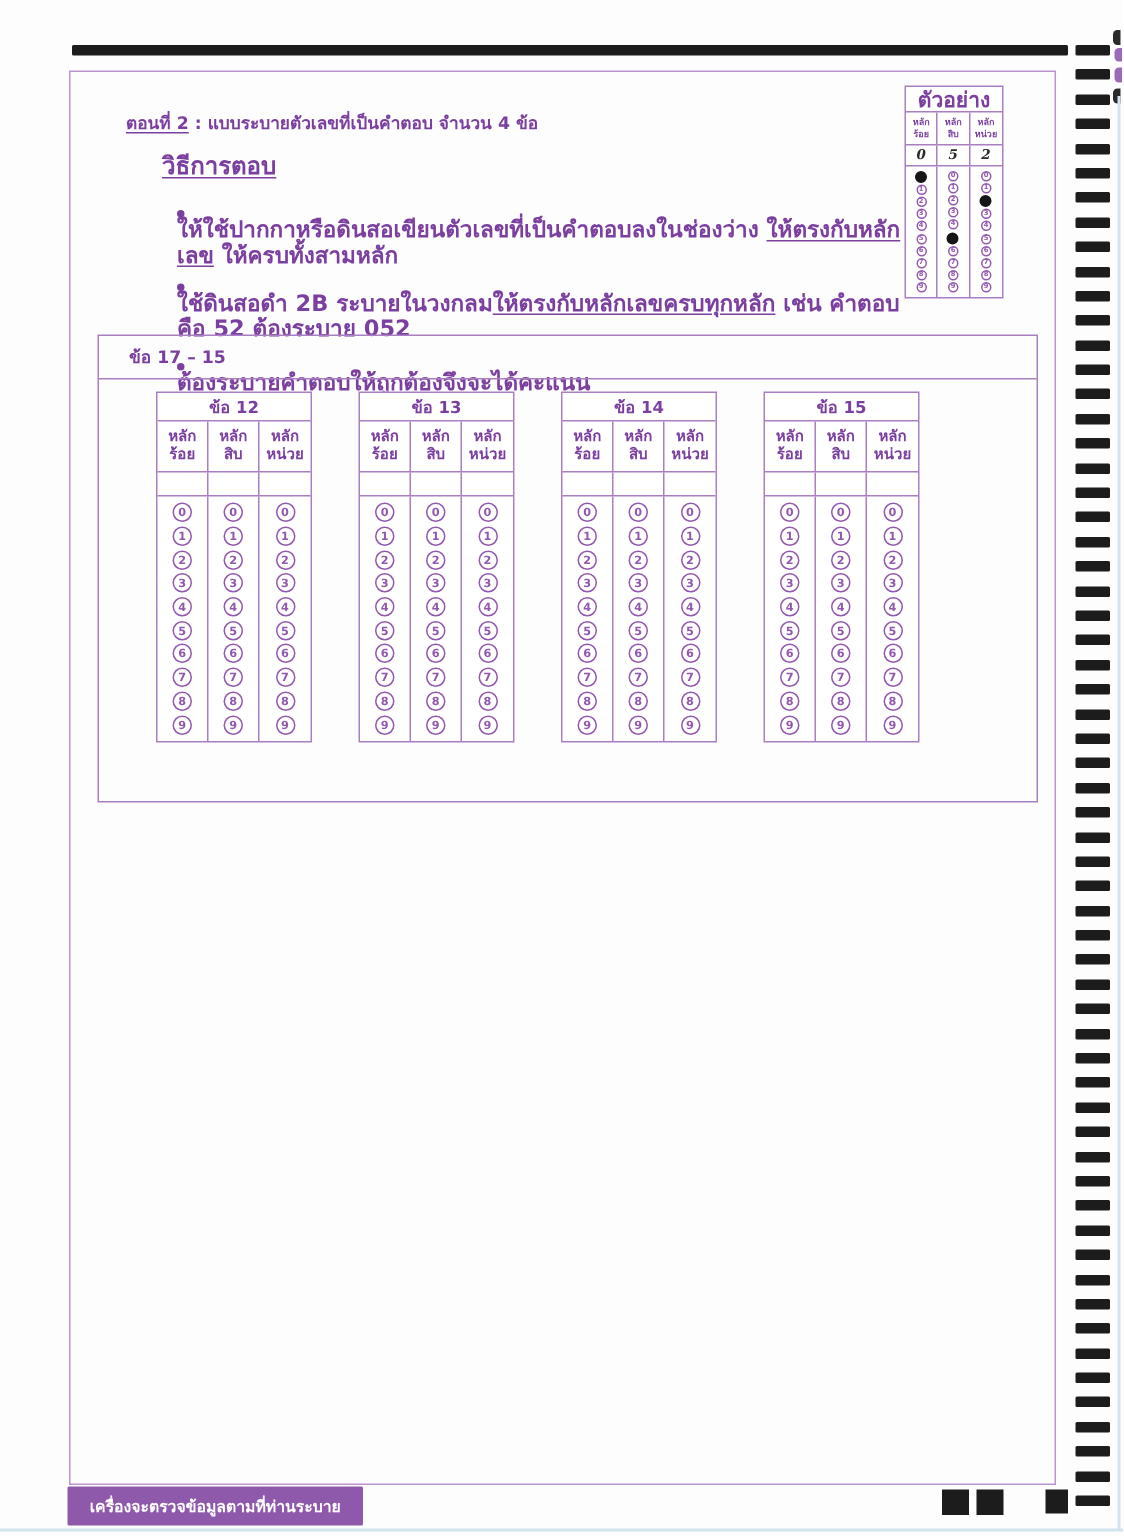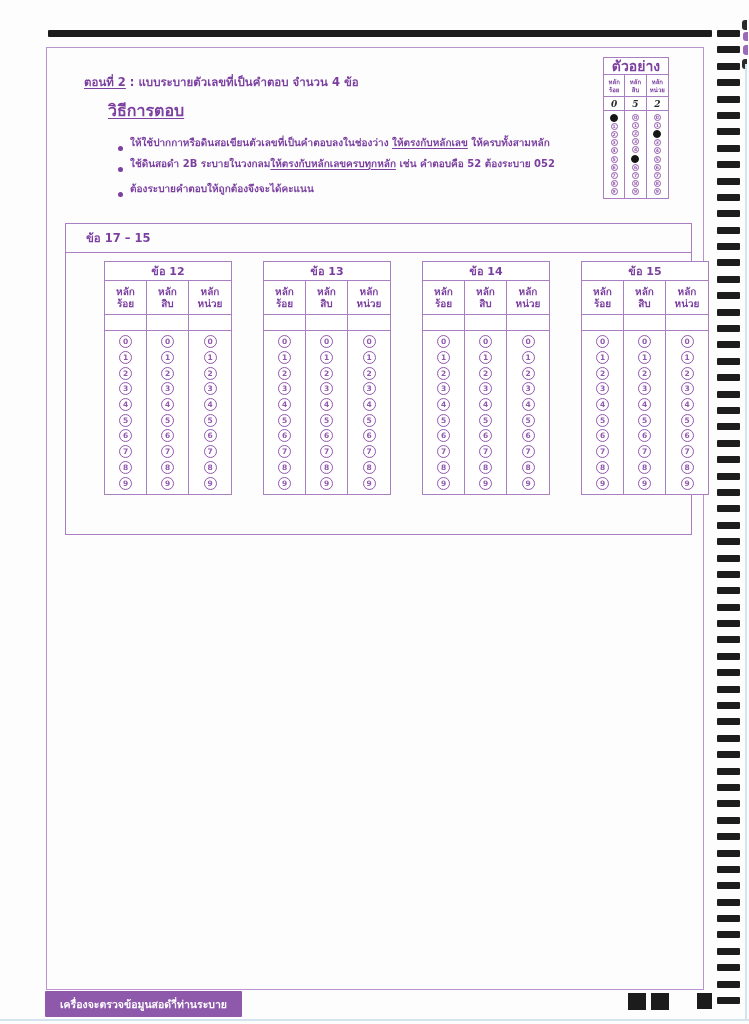--- a/index.html
+++ b/index.html
@@ -8,21 +8,21 @@
   
   .topbar{position:absolute;left:48px;top:30px;width:664px;height:7px;background:var(--ink,#1c1c1c);border-radius:1px;}
   
   .formborder{position:absolute;left:46px;top:47px;width:656px;height:941px;border:1.5px solid #bb94cd;}
   
   .instr{position:absolute;left:84px;top:74px;width:525px;color:var(--purple,#7B3FA0);}
   .instr-heading{font-weight:bold;font-size:11.5px;line-height:16px;}
   .seg-u{text-decoration:underline;text-underline-offset:2px;}
   .method{margin:8px 0 7px 24px;font-weight:bold;font-size:16px;text-decoration:underline;text-underline-offset:2px;display:inline-block;}
   .bullets{margin-top:0;}
-  .bullet-row{display:flex;align-items:flex-end;margin:4px 0 0 34px;font-weight:bold;font-size:10px;line-height:17px;}
+  .bullet-row{display:flex;align-items:flex-start;margin:4px 0 0 34px;font-weight:bold;font-size:15px;line-height:17px;flex-direction:column;}
   .bullet-row.cont{margin-left:48px;margin-top:0;}
   .bullet-row.spaced{margin-top:8px;}
   .bullet-dot{width:5px;height:5px;border-radius:50%;background:var(--purple,#7B3FA0);margin:6px 7px 0 0;flex:none;}
   
   .example-box{position:absolute;left:603px;top:57px;width:66px;height:142px;border:1px solid var(--border,#A97FC2);display:flex;flex-direction:column;background:#fff;box-sizing:border-box;}
   .ex-title{height:16px;border-bottom:1px solid var(--border,#A97FC2);display:flex;align-items:center;justify-content:center;font-size:14px;font-weight:bold;color:var(--purple,#7B3FA0);flex:none;}
   .ex-headrow{display:grid;grid-template-columns:1fr 1fr 1fr;border-bottom:1px solid var(--border,#A97FC2);height:21px;flex:none;}
   .ex-headcell{border-right:1px solid var(--border,#A97FC2);display:flex;flex-direction:column;align-items:center;justify-content:center;font-size:6px;line-height:7.5px;color:var(--purple,#7B3FA0);font-weight:bold;}
   .ex-headcell:last-child{border-right:none;}
   .ex-writerow{display:grid;grid-template-columns:1fr 1fr 1fr;border-bottom:1px solid var(--border,#A97FC2);height:13px;flex:none;}
@@ -30,21 +30,21 @@
   .ex-writecell:last-child{border-right:none;}
   .ex-bubblearea{display:grid;grid-template-columns:1fr 1fr 1fr;flex:1;}
   .ex-col{border-right:1px solid var(--border,#A97FC2);display:flex;flex-direction:column;justify-content:space-around;align-items:center;padding:2px 0;}
   .ex-col:last-child{border-right:none;}
   .ex-bubble{width:7px;height:7px;border:1px solid var(--bubble,#9258AE);border-radius:50%;font-size:4.5px;color:var(--bubble,#9258AE);display:flex;align-items:center;justify-content:center;font-weight:bold;box-sizing:border-box;}
   .ex-bubble.filled{background:var(--fill,#161616);border-color:var(--fill,#161616);width:8px;height:8px;color:transparent;}
   
   .section-box{position:absolute;left:65px;top:223px;width:627px;height:312px;border:1px solid var(--border,#A97FC2);box-sizing:border-box;}
   .section-head{height:28px;border-bottom:1px solid var(--border,#A97FC2);display:flex;align-items:center;padding-left:20px;font-size:11.5px;font-weight:bold;color:var(--purple,#7B3FA0);}
   .grids-row{position:absolute;left:38px;top:37px;display:flex;gap:31px;}
-  .agrid{width:128px;height:234px;border:1px solid var(--border,#A97FC2);display:flex;flex-direction:column;background:#fff;box-sizing:border-box;}
+  .agrid{width:104px;height:234px;border:1px solid var(--border,#A97FC2);display:flex;flex-direction:column;background:#fff;box-sizing:border-box;}
   .g-title{height:18px;border-bottom:1px solid var(--border,#A97FC2);display:flex;align-items:center;justify-content:center;font-weight:bold;font-size:11px;color:var(--purple,#7B3FA0);flex:none;}
   .g-headrow{display:grid;grid-template-columns:1fr 1fr 1fr;height:33px;border-bottom:1px solid var(--border,#A97FC2);flex:none;}
   .g-headcell{border-right:1px solid var(--border,#A97FC2);display:flex;flex-direction:column;align-items:center;justify-content:center;font-size:10px;line-height:11.5px;color:var(--purple,#7B3FA0);font-weight:bold;}
   .g-headcell:last-child{border-right:none;}
   .g-writerow{display:grid;grid-template-columns:1fr 1fr 1fr;height:15px;border-bottom:1px solid var(--border,#A97FC2);flex:none;}
   .g-writecell{border-right:1px solid var(--border,#A97FC2);}
   .g-writecell:last-child{border-right:none;}
   .g-bubblearea{flex:1;display:grid;grid-template-columns:1fr 1fr 1fr;}
   .g-col{border-right:1px solid var(--border,#A97FC2);display:flex;flex-direction:column;justify-content:space-around;align-items:center;padding:3px 0;}
   .g-col:last-child{border-right:none;}
@@ -388,21 +388,21 @@
               <span class="bubble">6</span>
               <span class="bubble">7</span>
               <span class="bubble">8</span>
               <span class="bubble">9</span>
             </div>
           </div>
         </div>
       </div>
   </div>
 
-  <div class="footer-note">เครื่องจะตรวจข้อมูนสอดำี่ท่านระบาย</div>
+  <div class="footer-note">เครื่องจะตรวจข้อมูลตามที่ท่านระบาย</div>
   <div class="page-label">กระดาษคำตอบหน้า 2</div>
   <div class="regsq" style="left:628px;top:993px;width:18px;height:17px;"></div>
   <div class="regsq" style="left:651px;top:993px;width:18px;height:17px;"></div>
   <div class="regsq" style="left:697px;top:993px;width:15px;height:16px;"></div>
 
   <div class="timing-track">
       <div class="tmark"></div>
       <div class="tmark"></div>
       <div class="tmark"></div>
       <div class="tmark"></div>

